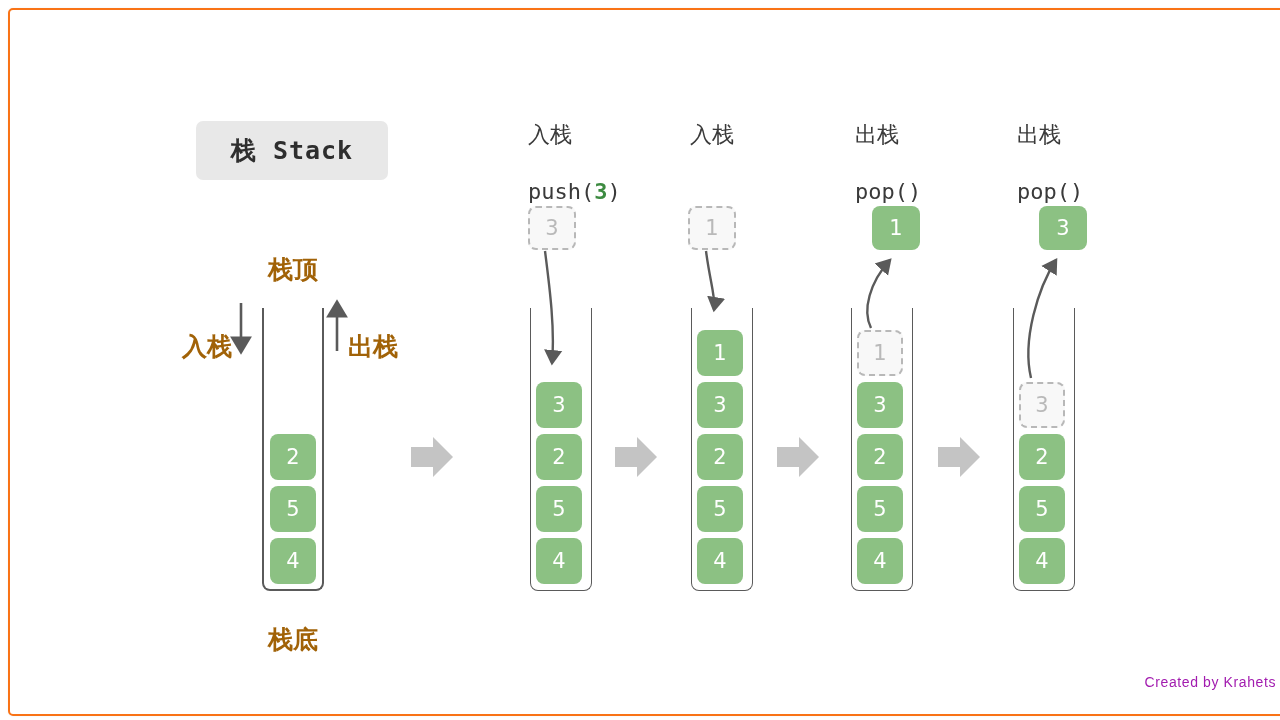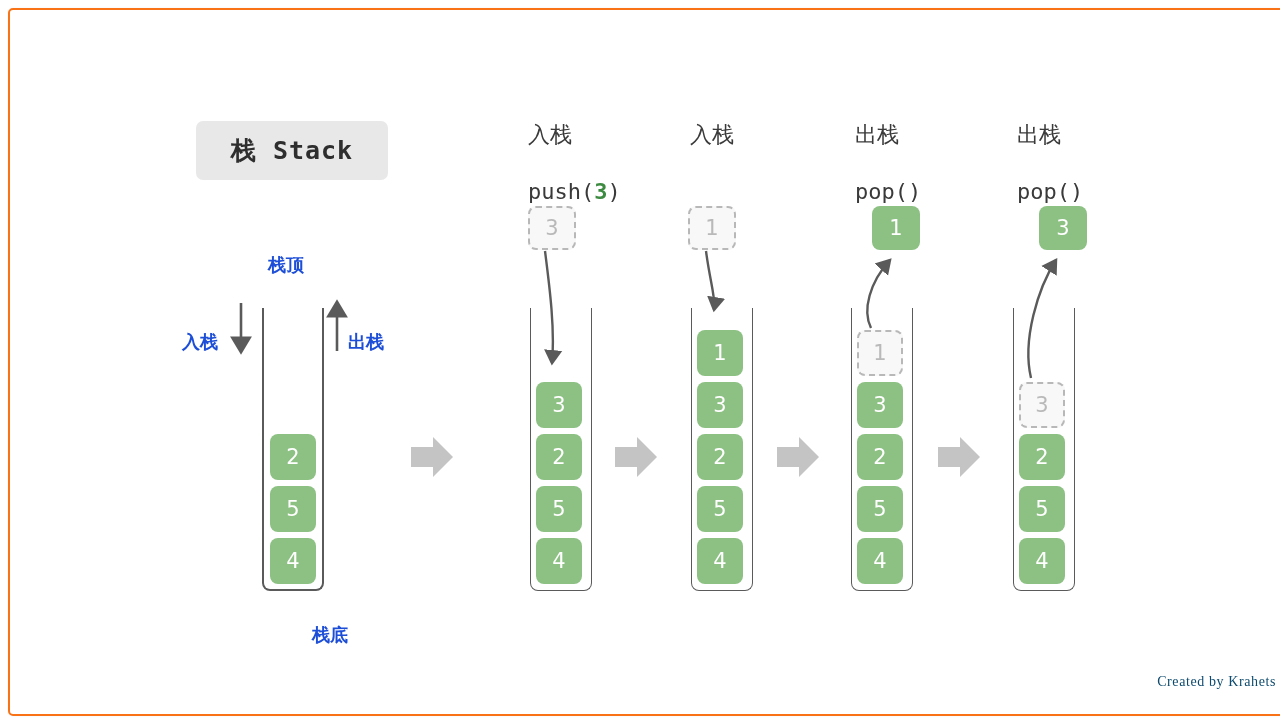--- a/index.html
+++ b/index.html
@@ -43,22 +43,22 @@
     color: #2e2e2e;
     font-size: 25px;
     font-weight: bold;
     letter-spacing: 1px;
     font-family: "DejaVu Sans Mono", "Liberation Mono", monospace;
   }
 
   
   .cn-label {
     position: absolute;
-    color: #1d4ed8;
-    font-size: 18px;
+    color: #a16207;
+    font-size: 25px;
     font-weight: bold;
     font-family: "DejaVu Sans", "Liberation Sans", sans-serif;
     white-space: nowrap;
   }
 
   
   .col-head {
     position: absolute;
     top: 105px;
     width: 170px;
@@ -128,24 +128,24 @@
     width: 1264px;
     height: 704px;
     pointer-events: none;
   }
 
   
   #watermark {
     position: absolute;
     right: 26px;
     bottom: 24px;
-    color: #0c4a6e;
+    color: #a21caf;
     font-size: 14px;
     letter-spacing: 0.6px;
-    font-family: Liberation Serif, serif;
+    font-family: Liberation Sans, sans-serif;
   }
 </style>
 </head>
 <body>
 
 <div id="card">
 
   <div id="title-chip">栈 Stack</div>
 
   <div class="cn-label" style="left:258px; top:243px;">栈顶</div>
@@ -153,21 +153,21 @@
   <div class="cn-label" style="left:172px; top:320px;">入栈</div>
 
   <div class="cn-label" style="left:338px; top:320px;">出栈</div>
 
   <div class="stack" style="left:252px; top:298px; height:283px;"></div>
 
   <div class="cell" style="left:260px; top:424px;">2</div>
   <div class="cell" style="left:260px; top:476px;">5</div>
   <div class="cell" style="left:260px; top:528px;">4</div>
 
-  <div class="cn-label" style="left:258px; top:613px;margin-left:44px;">栈底</div>
+  <div class="cn-label" style="left:258px; top:613px;">栈底</div>
 
   <div class="col-head" style="left:518px;">
     <div class="cn">入栈</div>
     <div class="code"><span>push(</span><span class="num">3</span><span>)</span></div>
   </div>
 
   <div class="cell ghost" style="left:518px; top:196px; width:48px; height:44px;">3</div>
   <div class="stack thin" style="left:520px; top:298px; height:283px;"></div>
   <div class="cell" style="left:526px; top:372px;">3</div>
   <div class="cell" style="left:526px; top:424px;">2</div>

